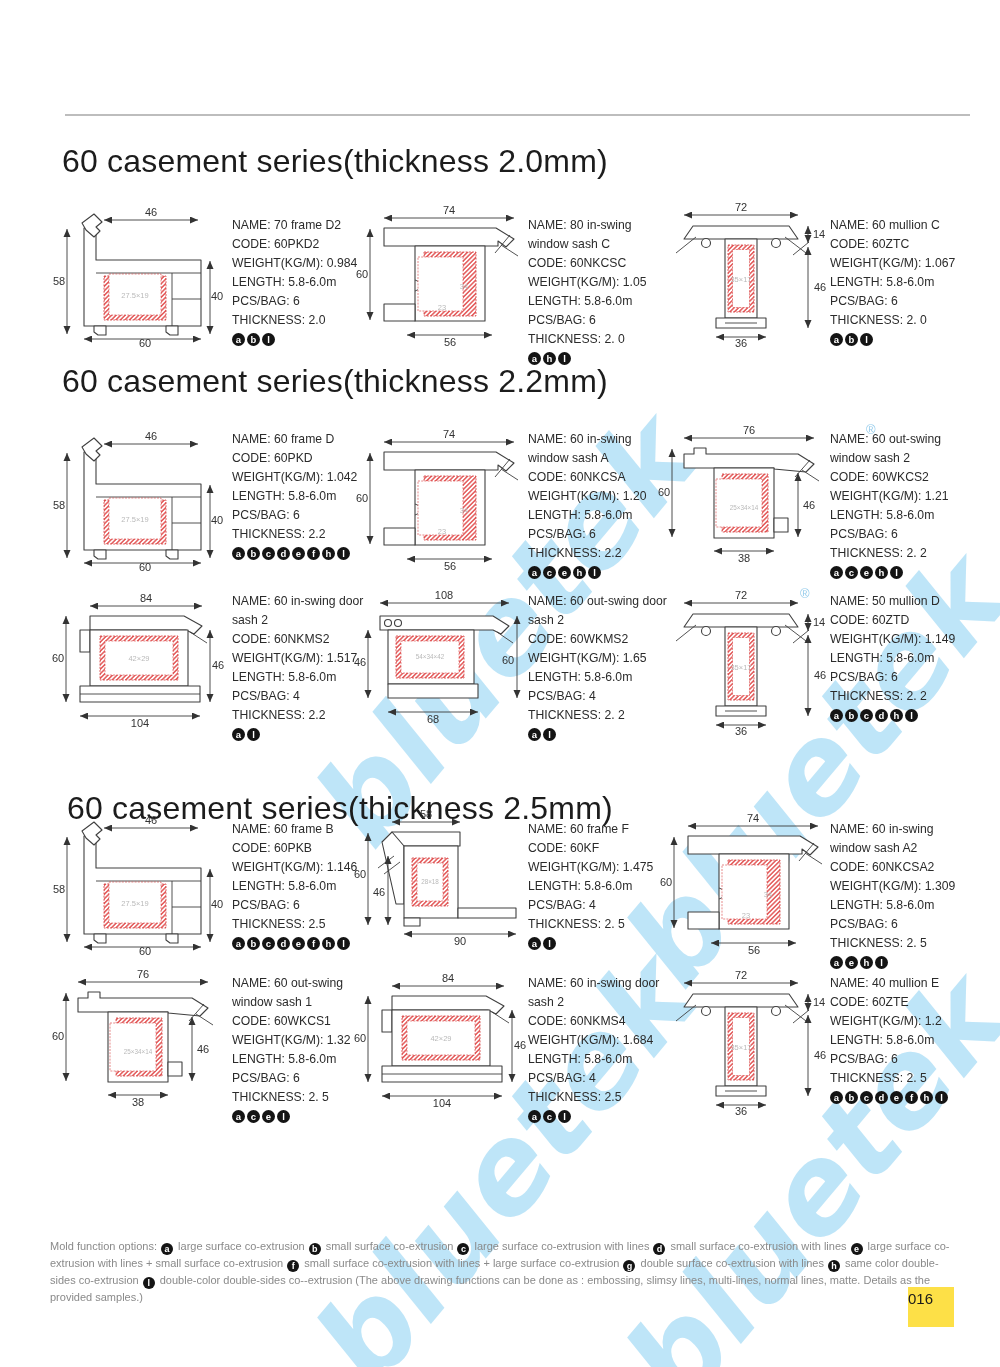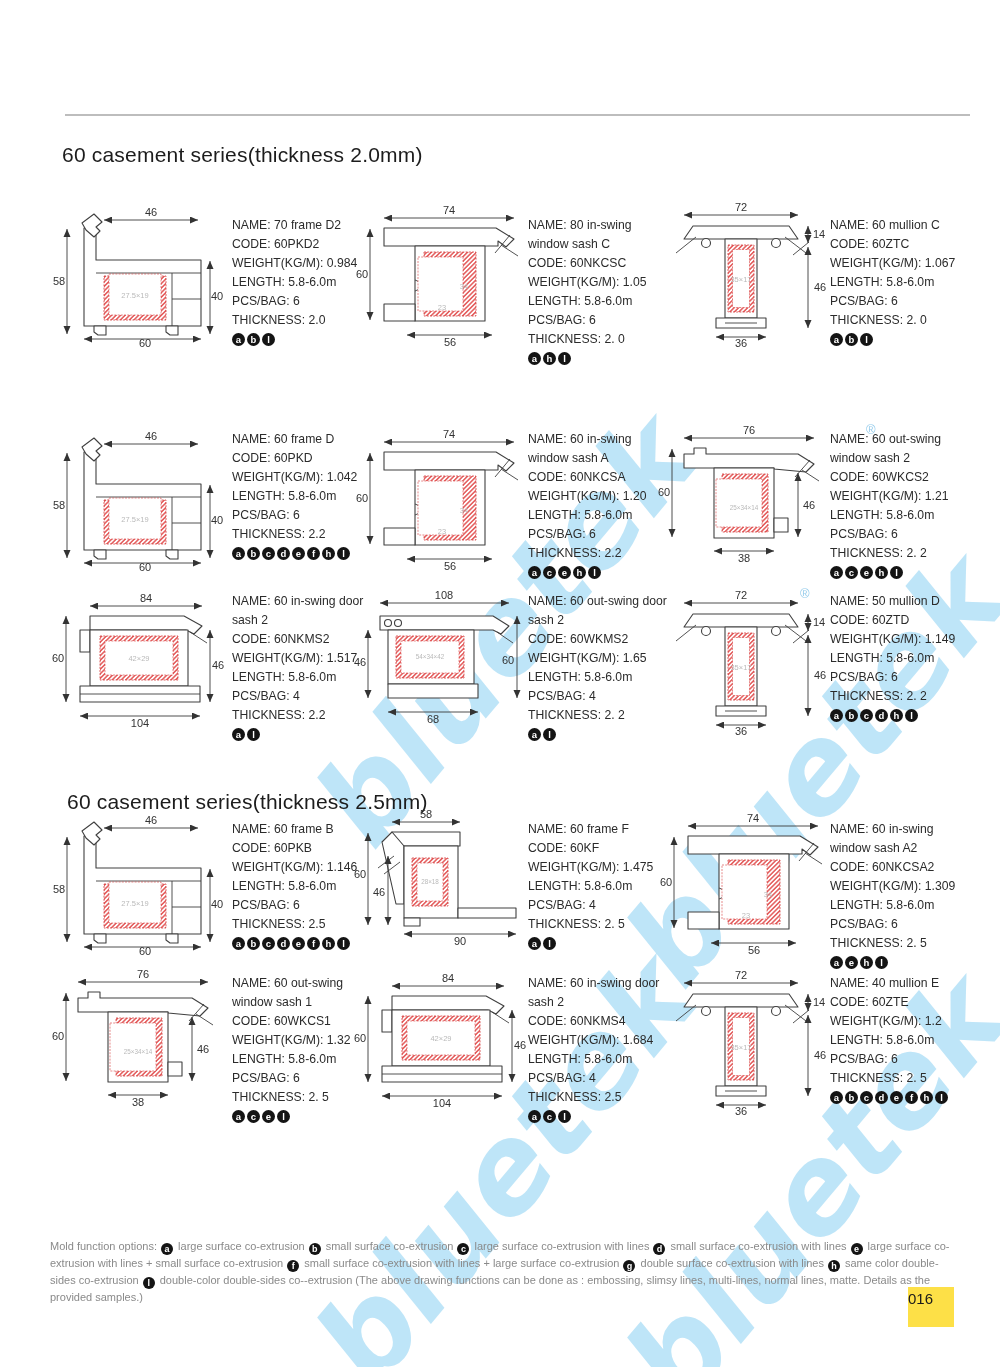--- a/index.html
+++ b/index.html
@@ -1,19 +1,19 @@
 <!DOCTYPE html>
 <html><head>
 <meta charset="utf-8">
 <style>
   html,body{margin:0;padding:0;background:#fff;}
   #page{position:relative;width:1000px;height:1367px;background:#fff;overflow:hidden;
         font-family:"Liberation Sans","DejaVu Sans",sans-serif;color:#222;}
   .toprule{position:absolute;left:65px;top:114px;width:905px;height:2px;background:#bdbdbd;}
-  .sec-title{position:absolute;left:62px;font-size:21px;color:#1c1c1c;letter-spacing:0.2px;}
+  .sec-title{position:absolute;left:62px;font-size:32px;color:#1c1c1c;letter-spacing:0.2px;}
   .wm{position:absolute;font-size:120px;font-weight:bold;font-style:italic;
       color:rgba(125,203,242,0.50);transform:rotate(-50deg);pointer-events:none;z-index:0;
       font-family:"DejaVu Sans",sans-serif;white-space:nowrap;}
   .reg{position:absolute;font-size:13px;color:rgba(120,190,230,0.8);z-index:0;}
   .drw{position:absolute;z-index:1;}
   .spec{position:absolute;width:142px;font-size:12.2px;line-height:19px;color:#2b2b2b;z-index:1;}
   .spec .sl{white-space:normal;}
   .badges{margin-top:3px;display:flex;flex-wrap:wrap;gap:2px;}
   .badge{display:inline-block;width:13px;height:13px;border-radius:50%;background:#141414;color:#fff;
          font-size:9.5px;font-weight:bold;text-align:center;line-height:13px;flex:0 0 auto;}
@@ -160,20 +160,21 @@
   <div class="wm" style="left:250px;top:560px"><span>bluetek</span></div>
   <div class="wm" style="left:560px;top:700px"><span>bluetek</span></div>
   <div class="wm" style="left:250px;top:1100px"><span>bluetek</span></div>
   <div class="wm" style="left:560px;top:1120px"><span>bluetek</span></div>
   <span class="reg" style="left:866px;top:422px">®</span>
   <span class="reg" style="left:800px;top:586px">®</span>
 
   <div class="toprule"></div>
 
   <h1 class="sec-title" style="top:143px;margin:0;font-weight:400">60 casement series(thickness 2.0mm)</h1>
+  <h1 class="sec-title" style="top:363px;margin:0;font-weight:400">60 casement series(thickness 2.2mm)</h1>
   <h1 class="sec-title" style="top:785px;margin:5px;font-weight:400">60 casement series(thickness 2.5mm)</h1>
 
   <svg class="drw" style="left:50px;top:198px" width="175" height="150" viewBox="0 0 175 150">
     <use href="#p-frame"></use>
     <text class="dt" x="101" y="18">46</text>
     <text class="dt" x="9" y="87">58</text>
     <text class="dt" x="167" y="102">40</text>
     <text class="dt" x="95" y="149">60</text>
     <text class="it" x="85" y="100">27.5×19</text>
   </svg>

